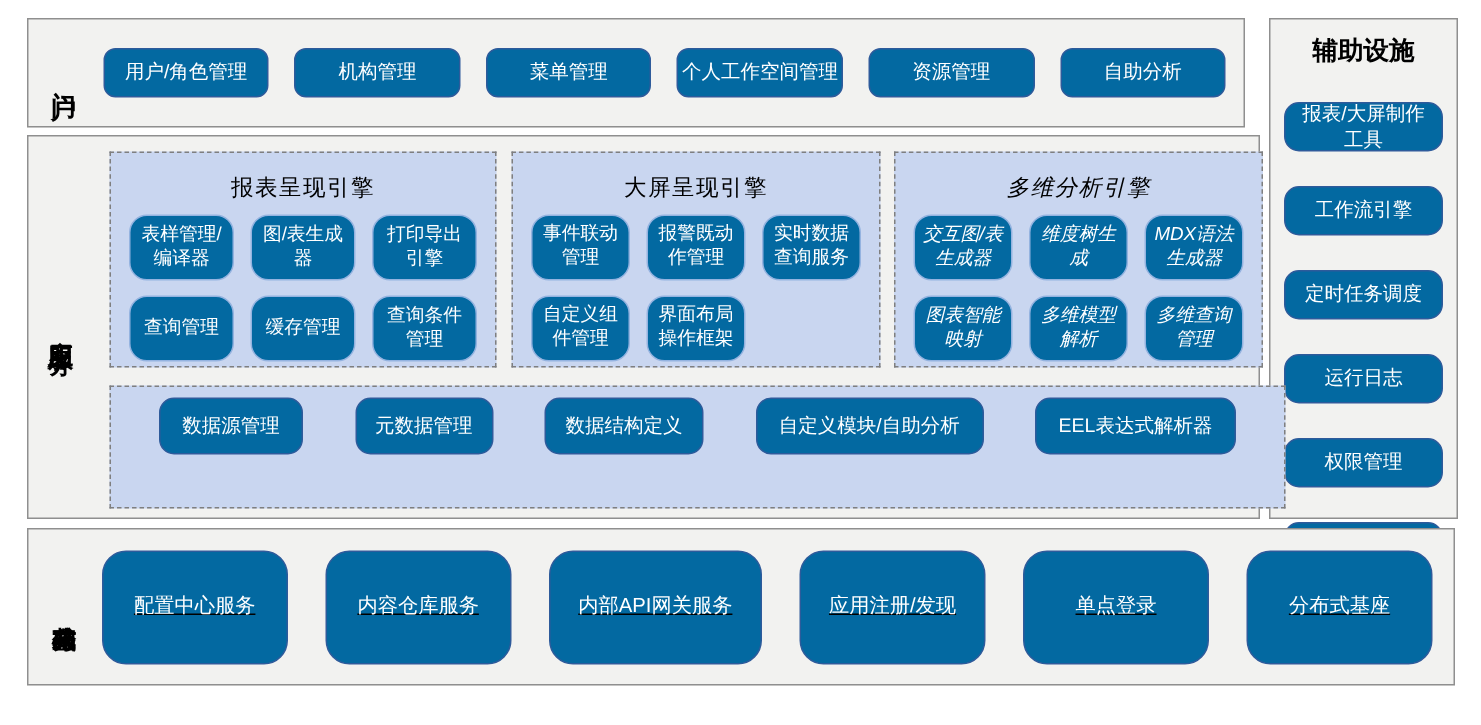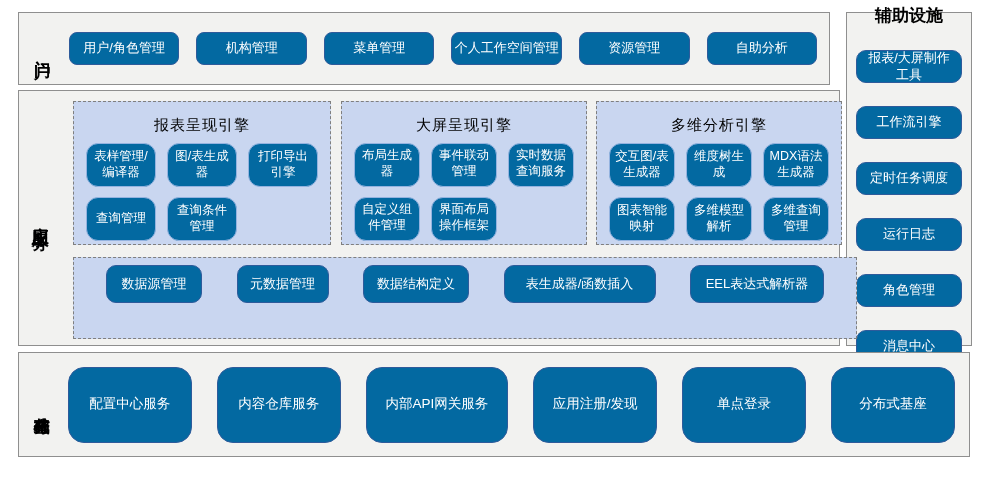--- a/index.html
+++ b/index.html
@@ -22,51 +22,51 @@
     display:flex; align-items:center; justify-content:center; text-align:center;
     box-sizing:border-box; word-break:break-all; line-height:1.25;
   }
   
   .portal { left:18px; top:12px; width:812px; height:73px;
     display:flex; align-items:center; padding:0 12px 0 14px; }
   .portal-row { display:flex; flex:1; gap:17px; margin-left:18px; }
   .portal-btn { flex:1; height:33px; font-size:13px; border-radius:8px; }
   
   .aux { left:846px; top:12px; width:126px; height:334px;
-    display:flex; flex-direction:column; align-items:center; padding-top:9px;justify-content:center; }
+    display:flex; flex-direction:column; align-items:center; padding-top:9px; }
   .aux-title { font-size:17px; font-weight:bold; }
   .aux-btn { width:106px; min-height:33px; margin-top:23px;
     border-radius:10px; font-size:13px; padding:4px 5px; }
   
   .app { left:18px; top:90px; width:822px; height:256px; }
   .app .vlabel { position:absolute; left:12px; top:50%; transform:translateY(-50%); }
   .engine {
     position:absolute; background:#C9D6F0; border:1.5px dashed #7F7F7F;
     box-sizing:border-box;
   }
   .engine-title { text-align:center; font-size:15px; padding-top:14px; letter-spacing:1px; }
   .engine-grid {
     display:grid; grid-template-columns:repeat(3,1fr);
     gap:10px 11px; padding:8px 12px 10px;
   }
   .engine-btn { min-height:44px; border-radius:12px; border:1px solid #94B3E0;
     font-size:12.5px; padding:2px 3px; }
   .eng-1 { left:54px; top:10px; width:258px; height:144px; }
   .eng-2 { left:322px; top:10px; width:246px; height:144px;font-family:Liberation Mono, monospace; }
-  .eng-3 { left:577px; top:10px; width:246px; height:144px; }
+  .eng-3 { left:577px; top:10px; width:246px; height:144px;font-style:italic; }
   .config { left:54px; top:166px; width:784px; height:82px; }
   .config-row { display:flex; justify-content:space-between; padding:7px 32px 0; }
   .cfg-btn { height:38px; border-radius:10px; font-size:13px; padding:0 8px; }
   .cfg-0 { width:96px; } .cfg-1 { width:92px; } .cfg-2 { width:106px; }
   .cfg-3 { width:152px; } .cfg-4 { width:134px; }
   
   .base { left:18px; top:352px; width:952px; height:105px;
     display:flex; align-items:center; padding:0 14px; }
   .base .vlabel { font-size:16px; letter-spacing:0; }
-  .base-row { display:flex; flex:1; gap:25px; margin-left:18px; }
+  .base-row { display:flex; flex:1; gap:25px; margin-left:18px;text-decoration:underline; }
   .base-btn { flex:1; height:76px; font-size:13.5px; border-radius:16px; }
   .base-btn.wide { flex:1.15; }
 </style>
 </head>
 <body>
 
 <div class="page">
 
   <div class="panel portal">
     <div class="vlabel">门户</div>
@@ -79,43 +79,44 @@
       <div class="btn portal-btn">自助分析</div>
     </div>
   </div>
 
   <div class="panel aux">
     <div class="aux-title">辅助设施</div>
     <div class="btn aux-btn">报表/大屏制作工具</div>
     <div class="btn aux-btn">工作流引擎</div>
     <div class="btn aux-btn">定时任务调度</div>
     <div class="btn aux-btn">运行日志</div>
-    <div class="btn aux-btn">角色管理</div>
+    <div class="btn aux-btn">权限管理</div>
     <div class="btn aux-btn">消息中心</div>
   </div>
 
   <div class="panel app">
     <div class="vlabel">应用服务</div>
 
     <div class="engine eng-1">
       <div class="engine-title">报表呈现引擎</div>
       <div class="engine-grid">
         <div class="btn engine-btn">表样管理/编译器</div>
         <div class="btn engine-btn">图/表生成器</div>
         <div class="btn engine-btn">打印导出引擎</div>
         <div class="btn engine-btn">查询管理</div>
+        <div class="btn engine-btn">缓存管理</div>
         <div class="btn engine-btn">查询条件管理</div>
       </div>
     </div>
 
     <div class="engine eng-2">
       <div class="engine-title">大屏呈现引擎</div>
       <div class="engine-grid">
-        <div class="btn engine-btn">布局生成器</div>
         <div class="btn engine-btn">事件联动管理</div>
+        <div class="btn engine-btn">报警既动作管理</div>
         <div class="btn engine-btn">实时数据查询服务</div>
         <div class="btn engine-btn">自定义组件管理</div>
         <div class="btn engine-btn">界面布局操作框架</div>
       </div>
     </div>
 
     <div class="engine eng-3">
       <div class="engine-title">多维分析引擎</div>
       <div class="engine-grid">
         <div class="btn engine-btn">交互图/表生成器</div>
@@ -125,21 +126,21 @@
         <div class="btn engine-btn">多维模型解析</div>
         <div class="btn engine-btn">多维查询管理</div>
       </div>
     </div>
 
     <div class="engine config">
       <div class="config-row">
         <div class="btn cfg-btn cfg-0">数据源管理</div>
         <div class="btn cfg-btn cfg-1">元数据管理</div>
         <div class="btn cfg-btn cfg-2">数据结构定义</div>
-        <div class="btn cfg-btn cfg-3">表生成器/函数插入</div>
+        <div class="btn cfg-btn cfg-3">自定义模块/自助分析</div>
         <div class="btn cfg-btn cfg-4">EEL表达式解析器</div>
       </div>
     </div>
   </div>
 
   <div class="panel base">
     <div class="vlabel">分布式基础</div>
     <div class="base-row">
       <div class="btn base-btn">配置中心服务</div>
       <div class="btn base-btn">内容仓库服务</div>

